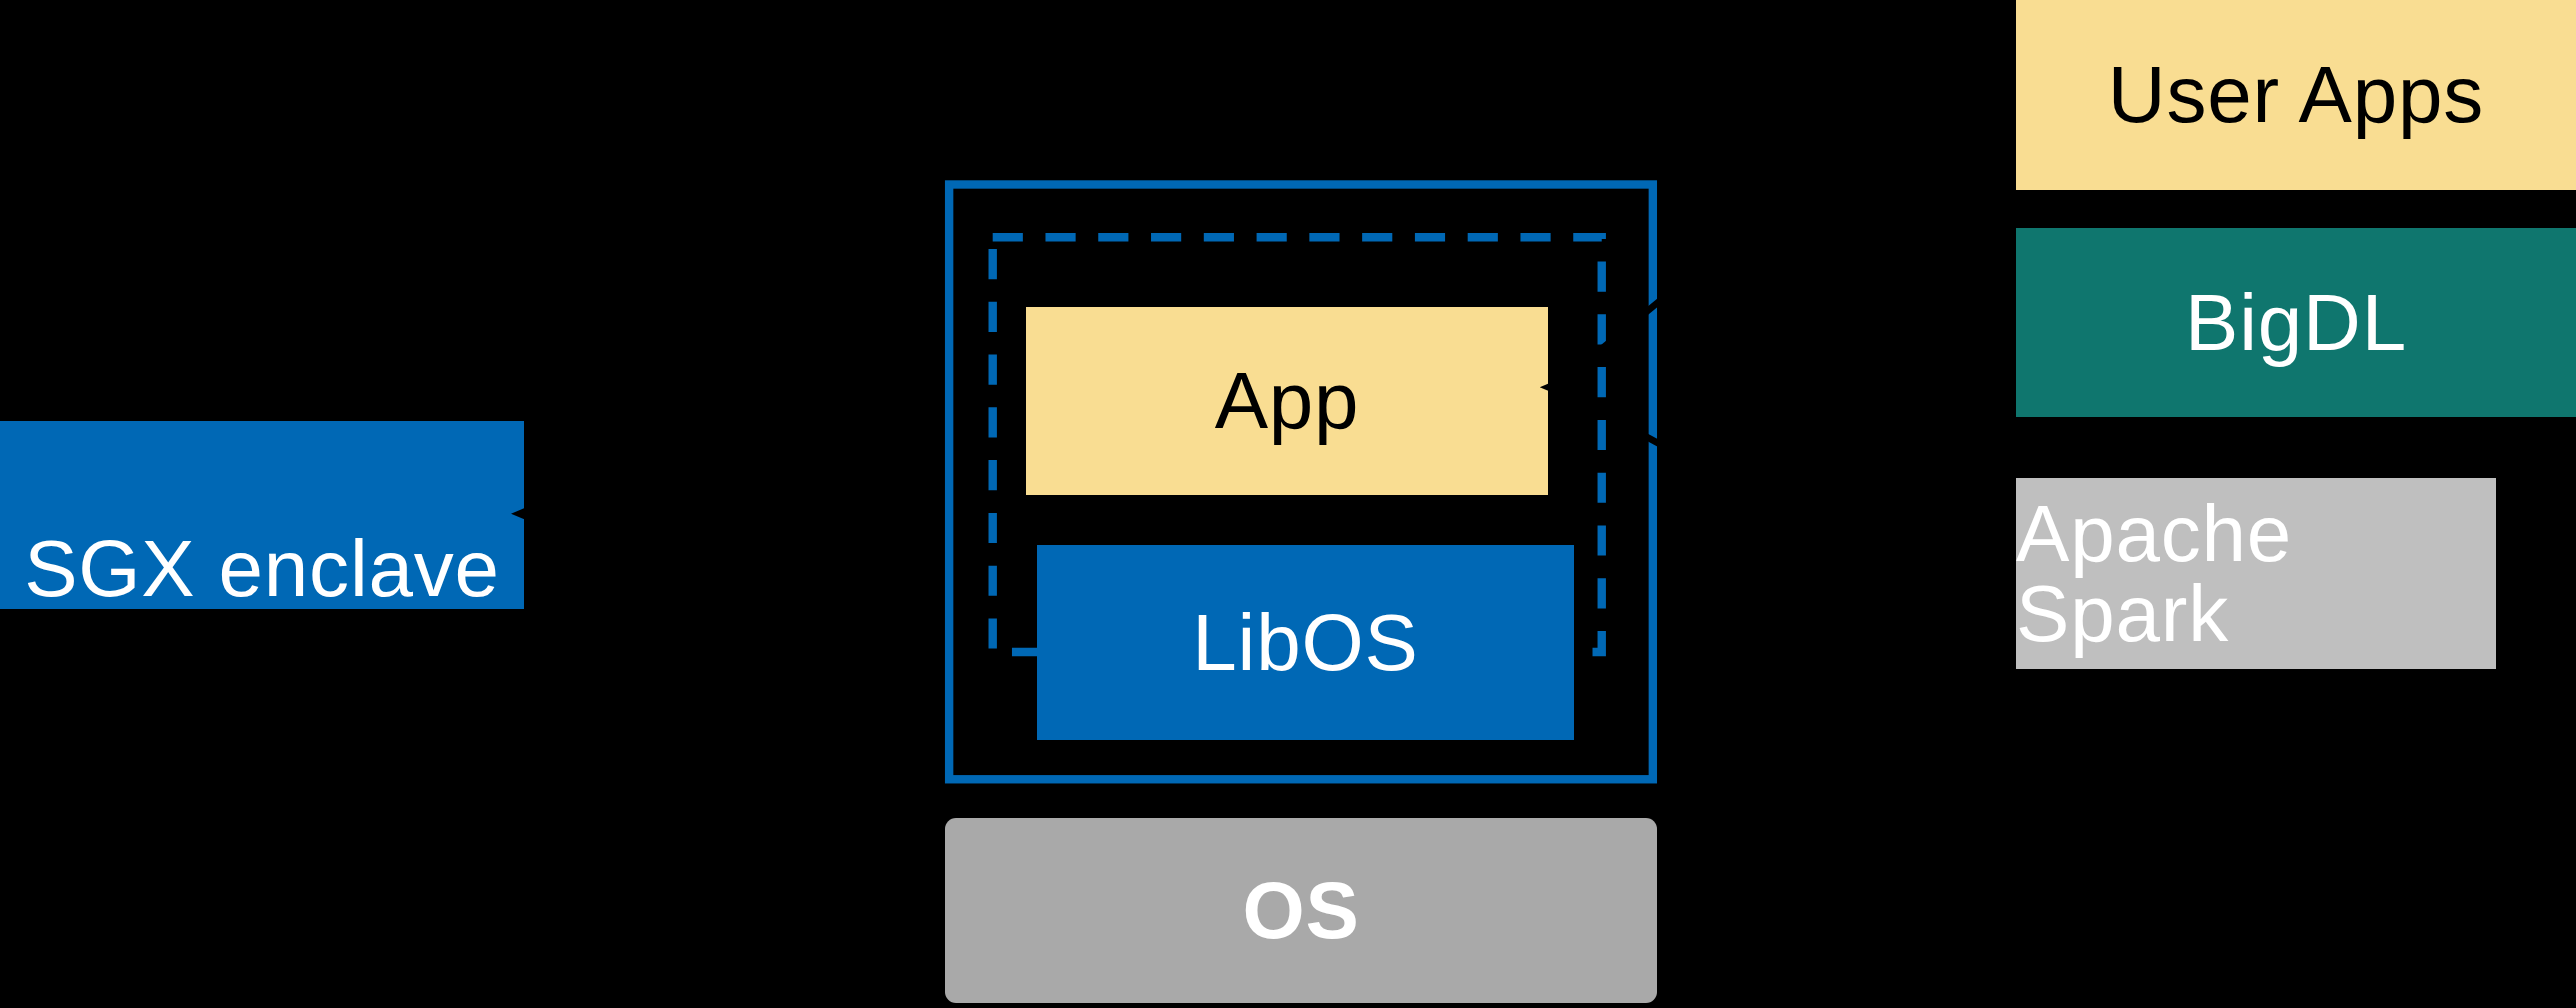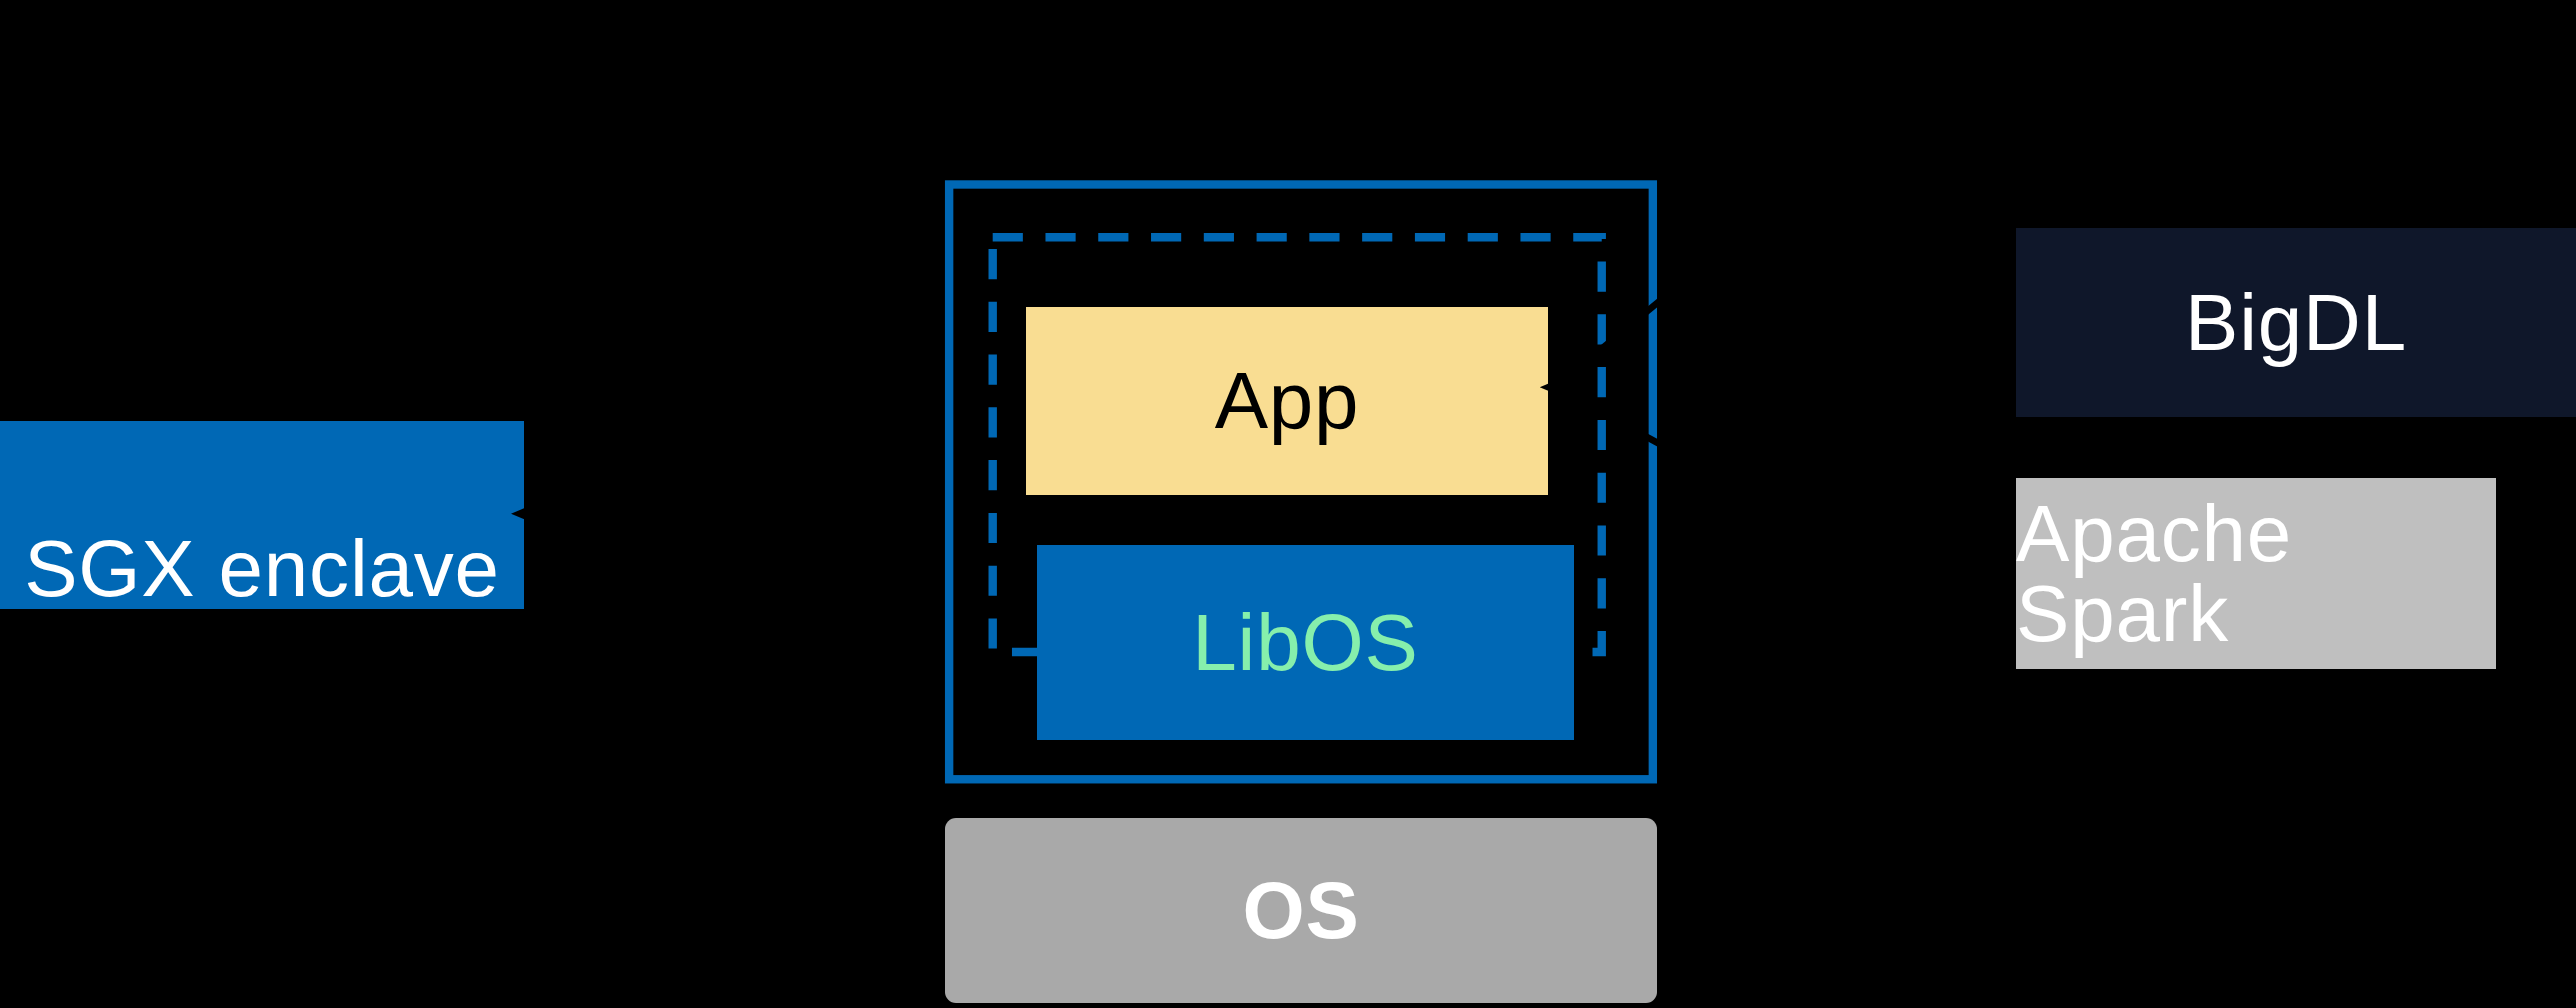--- a/index.html
+++ b/index.html
@@ -15,42 +15,45 @@
     font-size:80px;
     line-height:1;
     letter-spacing:0.8px;
   }
   .layer{position:absolute;left:0;top:0;width:2576px;height:1009px;}
   svg{display:block;}
   
   .sgx-label{left:0;top:421px;width:524px;height:188px;color:#fff;align-items:flex-end;}
   
   .app-box {left:1026px;top:295px;width:522px;height:188px;color:#000;}
-  .libos-box{left:1037px;top:545px;width:537px;height:195px;color:#86efac;}
+  .libos-box{left:1037px;top:545px;width:537px;height:195px;color:#ffffff;}
   .os-box  {left:945px;top:818px;width:712px;height:185px;color:#fff;font-weight:bold;}
   
   .userapps-box{left:2016px;top:0;width:560px;height:190px;color:#000;}
   .bigdl-box   {left:2016px;top:228px;width:560px;height:189px;color:#fff;}
   .spark-box   {left:2016px;top:478px;width:480px;height:191px;color:#fff;}
 </style>
 </head>
 <body>
 
 <div class="canvas" style="background: rgb(0, 0, 0);">
 
   <div class="box sgx-label" style="background: rgb(0, 104, 181);">
     <span>SGX enclave</span>
   </div>
 
   <div class="box os-box" style="background: rgb(169, 169, 169); border-radius: 11px;">
     <span>OS</span>
   </div>
 
+  <div class="box userapps-box" style="background: rgb(249, 221, 146);">
+    <span>User Apps</span>
+  </div>
 
-  <div class="box bigdl-box" style="background: #0f172a;">
+  <div class="box bigdl-box" style="background: #0f766e;">
     <span>BigDL</span>
   </div>
 
   <div class="box spark-box" style="background: rgb(191, 191, 191);">
     <span>Apache Spark</span>
   </div>
 
   <svg class="layer" viewBox="0 0 3075 1204" width="2576" height="1009">
 
     <line x1="648" y1="613" x2="1160" y2="613" stroke-width="8" stroke="#000000"></line>

